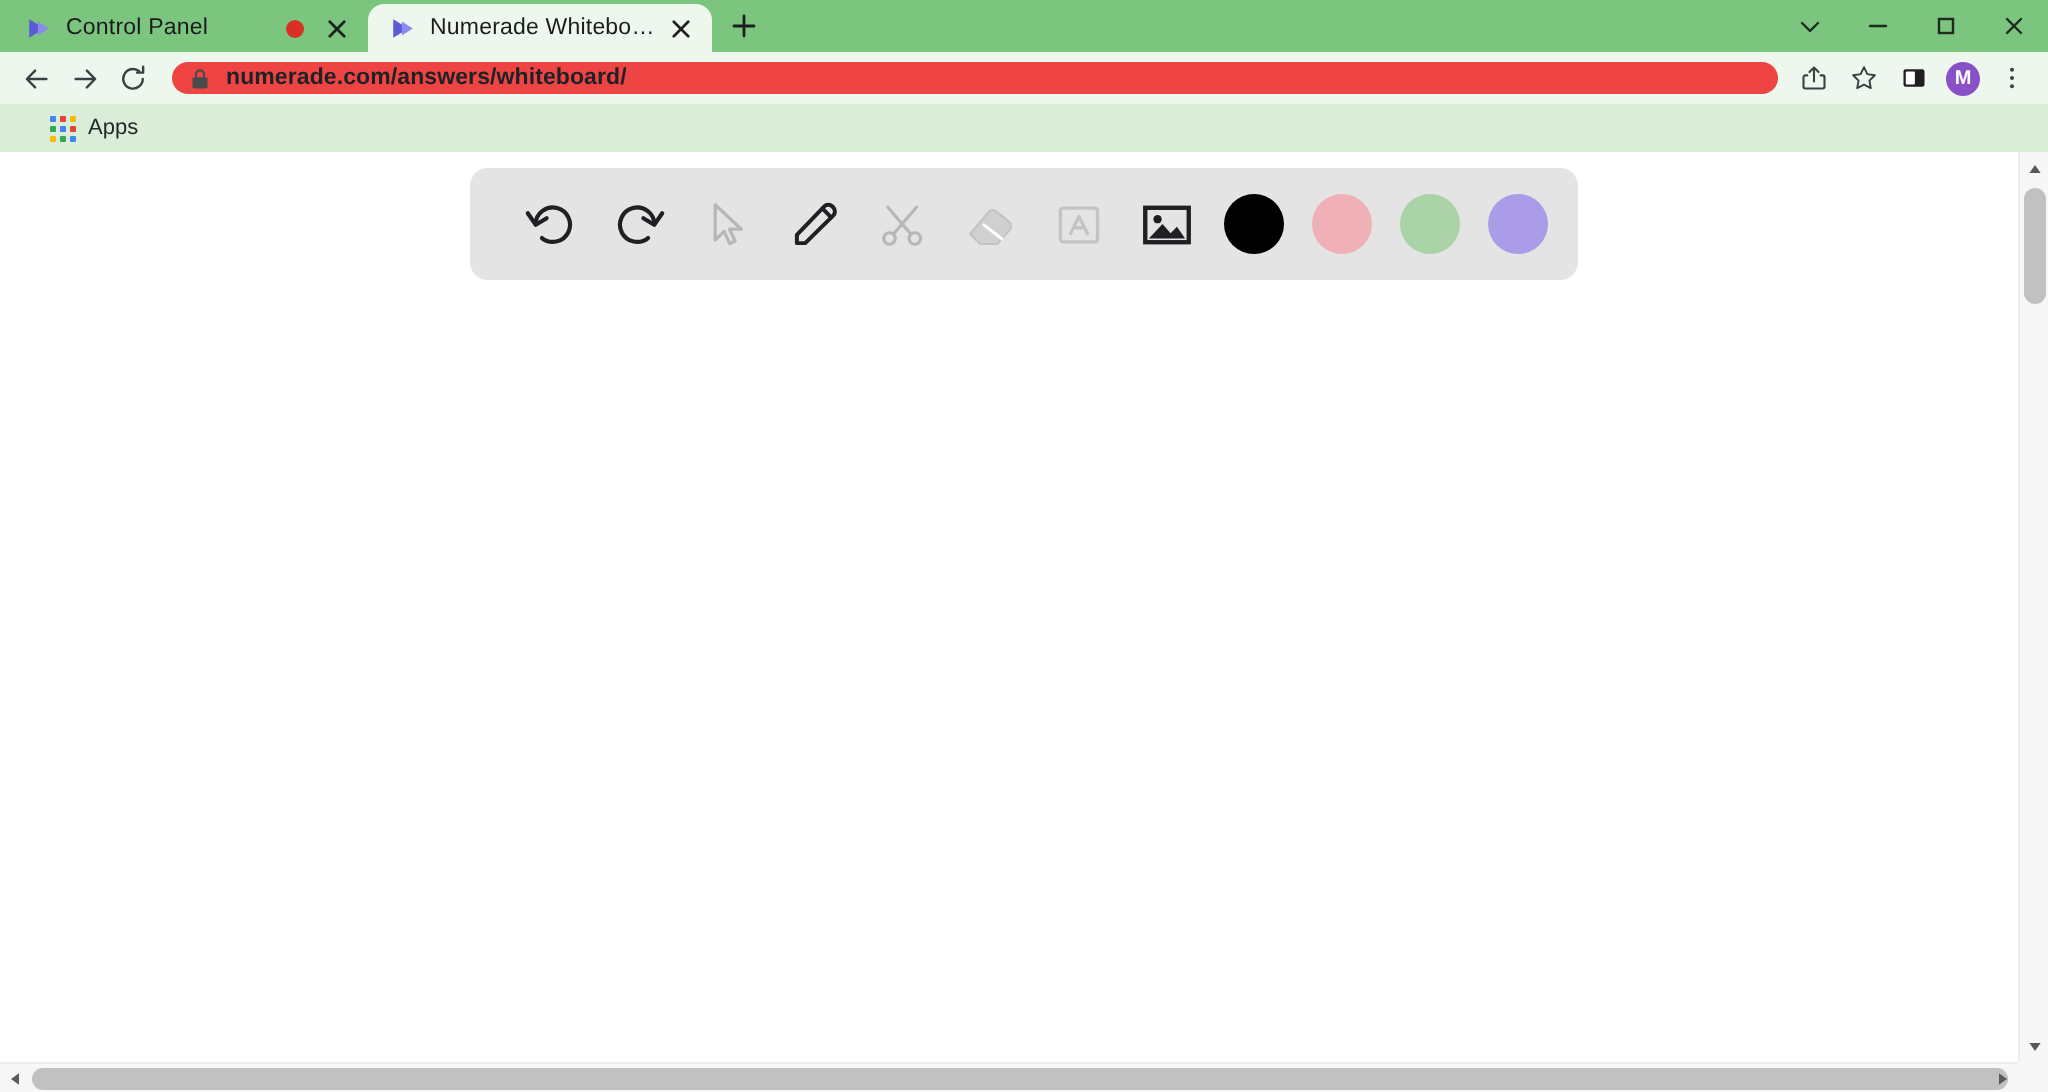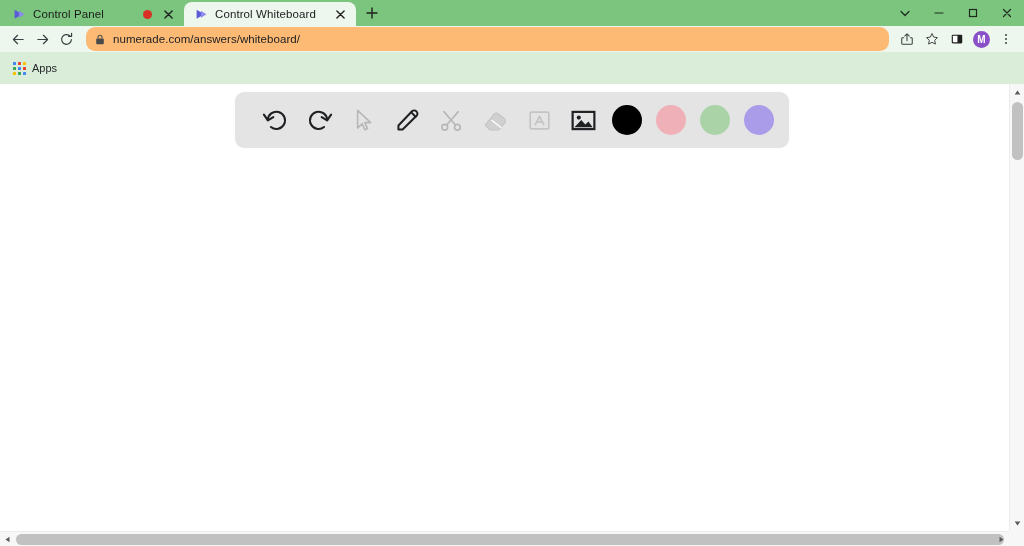--- a/index.html
+++ b/index.html
@@ -140,29 +140,30 @@
     width: 24px;
     height: 24px;
     display: flex;
     align-items: center;
     justify-content: center;
     color: #3c4043;
     flex: 0 0 24px;
   }
   .omnibox {
     flex: 1 1 auto;
-    height: 24px;
-    background: #fdba74;
+    height: 16px;
+    background: #ef4444;
     border-radius: 9px;
     display: flex;
     align-items: center;
     margin: 0 6px 0 8px;
     padding: 0 8px;
     box-sizing: border-box;
     min-width: 0;
+    font-weight: bold;
   }
   .lock-icon {
     width: 12px;
     height: 12px;
     flex: 0 0 12px;
     margin-right: 7px;
     display: flex;
     align-items: center;
     justify-content: center;
     color: #4a4a4a;
@@ -191,25 +192,25 @@
     display: flex;
     align-items: center;
     justify-content: center;
     font-weight: bold;
     flex: 0 0 17px;
     margin: 0 3px;
   }
 
   
   .bookmarks {
-    height: 32px;
+    height: 24px;
     background: #d9edd9;
     display: flex;
     align-items: center;
-    padding-left: 8px;
+    padding-left: 20px;
     flex: 0 0 auto;
     box-sizing: border-box;
   }
   .bookmark {
     display: flex;
     align-items: center;
     gap: 6px;
     font-size: 11px;
     color: #25282a;
     padding: 2px 5px;
@@ -366,21 +367,21 @@
         </span>
       </div>
 
       <div class="tab active tab-2">
         <span class="tab-fav">
           <svg width="13" height="13" viewBox="0 0 24 24">
             <path d="M3 3 L17 11.5 L3 20 Z" fill="#5b5bd6"></path>
             <path d="M11 5 L21 11.5 L11 18 Z" fill="#8a8aef"></path>
           </svg>
         </span>
-        <span class="tab-title">Control Whiteboard</span>
+        <span class="tab-title">Numerade Whiteboard</span>
         <span class="tab-close">
           <svg width="9" height="9" viewBox="0 0 10 10">
             <path d="M1 1 L9 9 M9 1 L1 9" stroke="#1f1f1f" stroke-width="1.5" stroke-linecap="round"></path>
           </svg>
         </span>
       </div>
 
 
       <div class="newtab">
         <svg width="12" height="12" viewBox="0 0 12 12">

